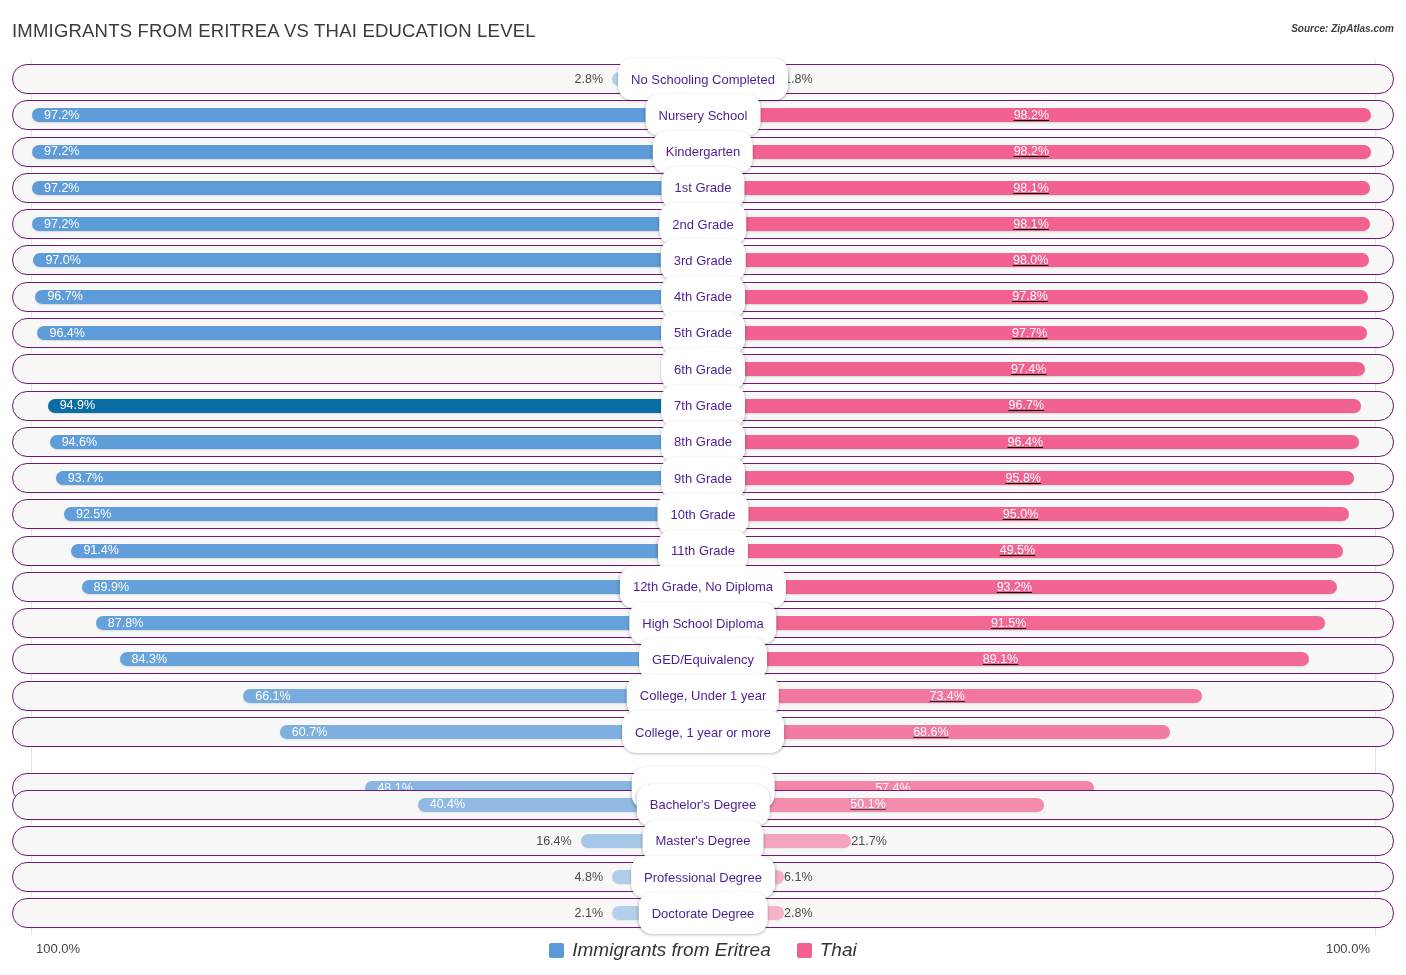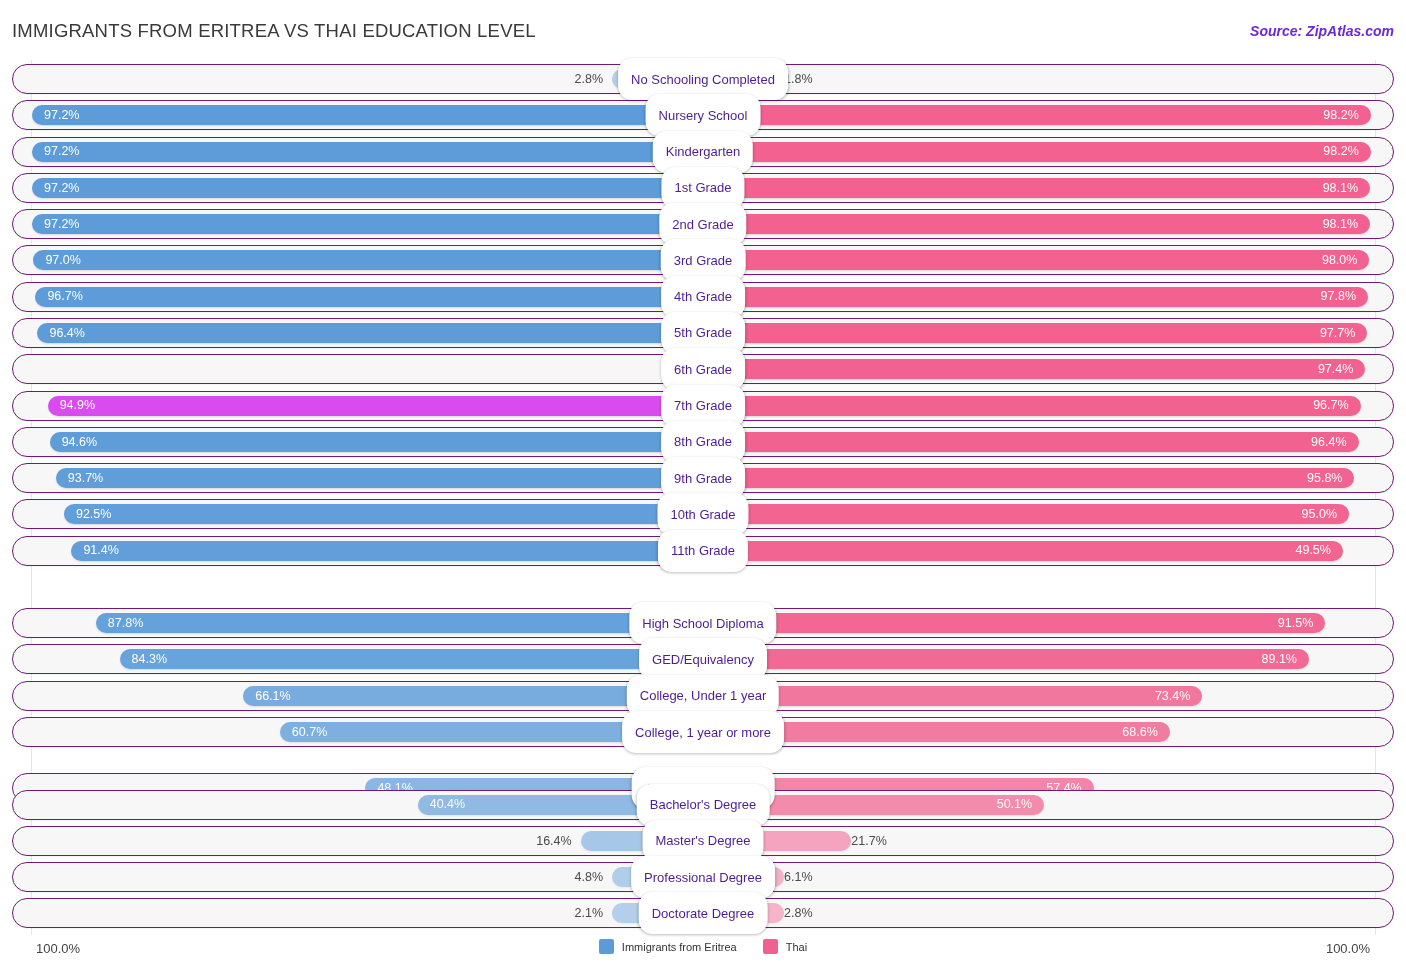--- a/index.html
+++ b/index.html
@@ -31,24 +31,24 @@
     font-size: 18.5px;
     letter-spacing: 0.2px;
     color: #3a3a3a;
     font-weight: 400;
     white-space: nowrap;
   }
   #source-label {
     position: absolute;
     right: 12px;
     top: 23px;
-    font-size: 14px;
+    font-size: 10px;
     font-style: italic;
     font-weight: bold;
-    color: #6d28d9;
+    color: #404040;
     white-space: nowrap;
   }
 
   
   #plot {
     position: absolute;
     left: 0;
     top: 60px;
     width: 1406px;
     height: 875px;
@@ -92,38 +92,39 @@
     left: 691px;
     top: 0;
     width: 689px;
     height: 28px;
     display: flex;
     align-items: center;
     justify-content: flex-start;
   }
 
   .bar {
-    height: 20px;
+    height: 14px;
     border-radius: 13px;
     position: relative;
     display: flex;
     align-items: center;
     box-shadow: 0 1px 2px rgba(0,0,0,0.13);
   }
   .bar-left {
     background: #5b9bd9;
     justify-content: flex-start;
     border-top-right-radius: 0;
     border-bottom-right-radius: 0;
   }
   .bar-right {
     background: #f2608f;
-    justify-content: flex-end;
+    justify-content: center;
     border-top-left-radius: 0;
     border-bottom-left-radius: 0;
+    text-decoration: underline;
   }
 
   .val {
     font-size: 12.5px;
     white-space: nowrap;
     color: #ffffff;
     line-height: 1;
   }
   .bar-left .val  { margin-left: 12px; }
   .bar-right .val { margin-right: 12px; }
@@ -190,23 +191,24 @@
     display: flex;
     align-items: center;
     gap: 8px;
   }
   .legend-swatch {
     width: 15px;
     height: 15px;
     border-radius: 2px;
   }
   .legend-text {
-    font-size: 11px;
+    font-size: 19px;
     color: #333333;
     white-space: nowrap;
+    font-style: italic;
   }
 </style>
 </head>
 <body>
 
 <div id="page">
 
   <div id="header">
     <div id="chart-title">IMMIGRANTS FROM ERITREA VS THAI EDUCATION LEVEL</div>
     <div id="source-label">Source: ZipAtlas.com</div>
@@ -321,21 +323,21 @@
       <div class="row" style="top: 294.24px;">
         <div class="bar-right-wrap">
           <div class="bar bar-right" style="width: 661.346px; background: rgb(242, 96, 143); opacity: 0.98492;">
             <span class="val">97.4%</span>
           </div>
         </div>
         <div class="center-label">6th Grade</div>
       </div>
       <div class="row" style="top: 330.52px;">
         <div class="bar-left-wrap">
-          <div class="bar bar-left" style="width: 644.371px; background: #d946ef; opacity: 0.97042;">
+          <div class="bar bar-left" style="width: 644.371px; background: #0369a1; opacity: 0.97042;">
             <span class="val">94.9%</span>
           </div>
         </div>
         <div class="bar-right-wrap">
           <div class="bar bar-right" style="width: 656.593px; background: rgb(242, 96, 143); opacity: 0.98086;">
             <span class="val">96.7%</span>
           </div>
         </div>
         <div class="center-label">7th Grade</div>
       </div>
@@ -383,20 +385,33 @@
           <div class="bar bar-left" style="width: 620.606px; background: rgb(91, 155, 217); opacity: 0.95012;">
             <span class="val">91.4%</span>
           </div>
         </div>
         <div class="bar-right-wrap">
           <div class="bar bar-right" style="width: 638.939px; background: rgb(242, 96, 143); opacity: 0.96578;">
             <span class="val">49.5%</span>
           </div>
         </div>
         <div class="center-label">11th Grade</div>
+      </div>
+      <div class="row" style="top: 511.92px;">
+        <div class="bar-left-wrap">
+          <div class="bar bar-left" style="width: 610.421px; background: rgb(91, 155, 217); opacity: 0.94142;">
+            <span class="val">89.9%</span>
+          </div>
+        </div>
+        <div class="bar-right-wrap">
+          <div class="bar bar-right" style="width: 632.828px; background: rgb(242, 96, 143); opacity: 0.96056;">
+            <span class="val">93.2%</span>
+          </div>
+        </div>
+        <div class="center-label">12th Grade, No Diploma</div>
       </div>
       <div class="row" style="top: 548.2px;">
         <div class="bar-left-wrap">
           <div class="bar bar-left" style="width: 596.162px; background: rgb(91, 155, 217); opacity: 0.92924;">
             <span class="val">87.8%</span>
           </div>
         </div>
         <div class="bar-right-wrap">
           <div class="bar bar-right" style="width: 621.285px; background: rgb(242, 96, 143); opacity: 0.9507;">
             <span class="val">91.5%</span>

